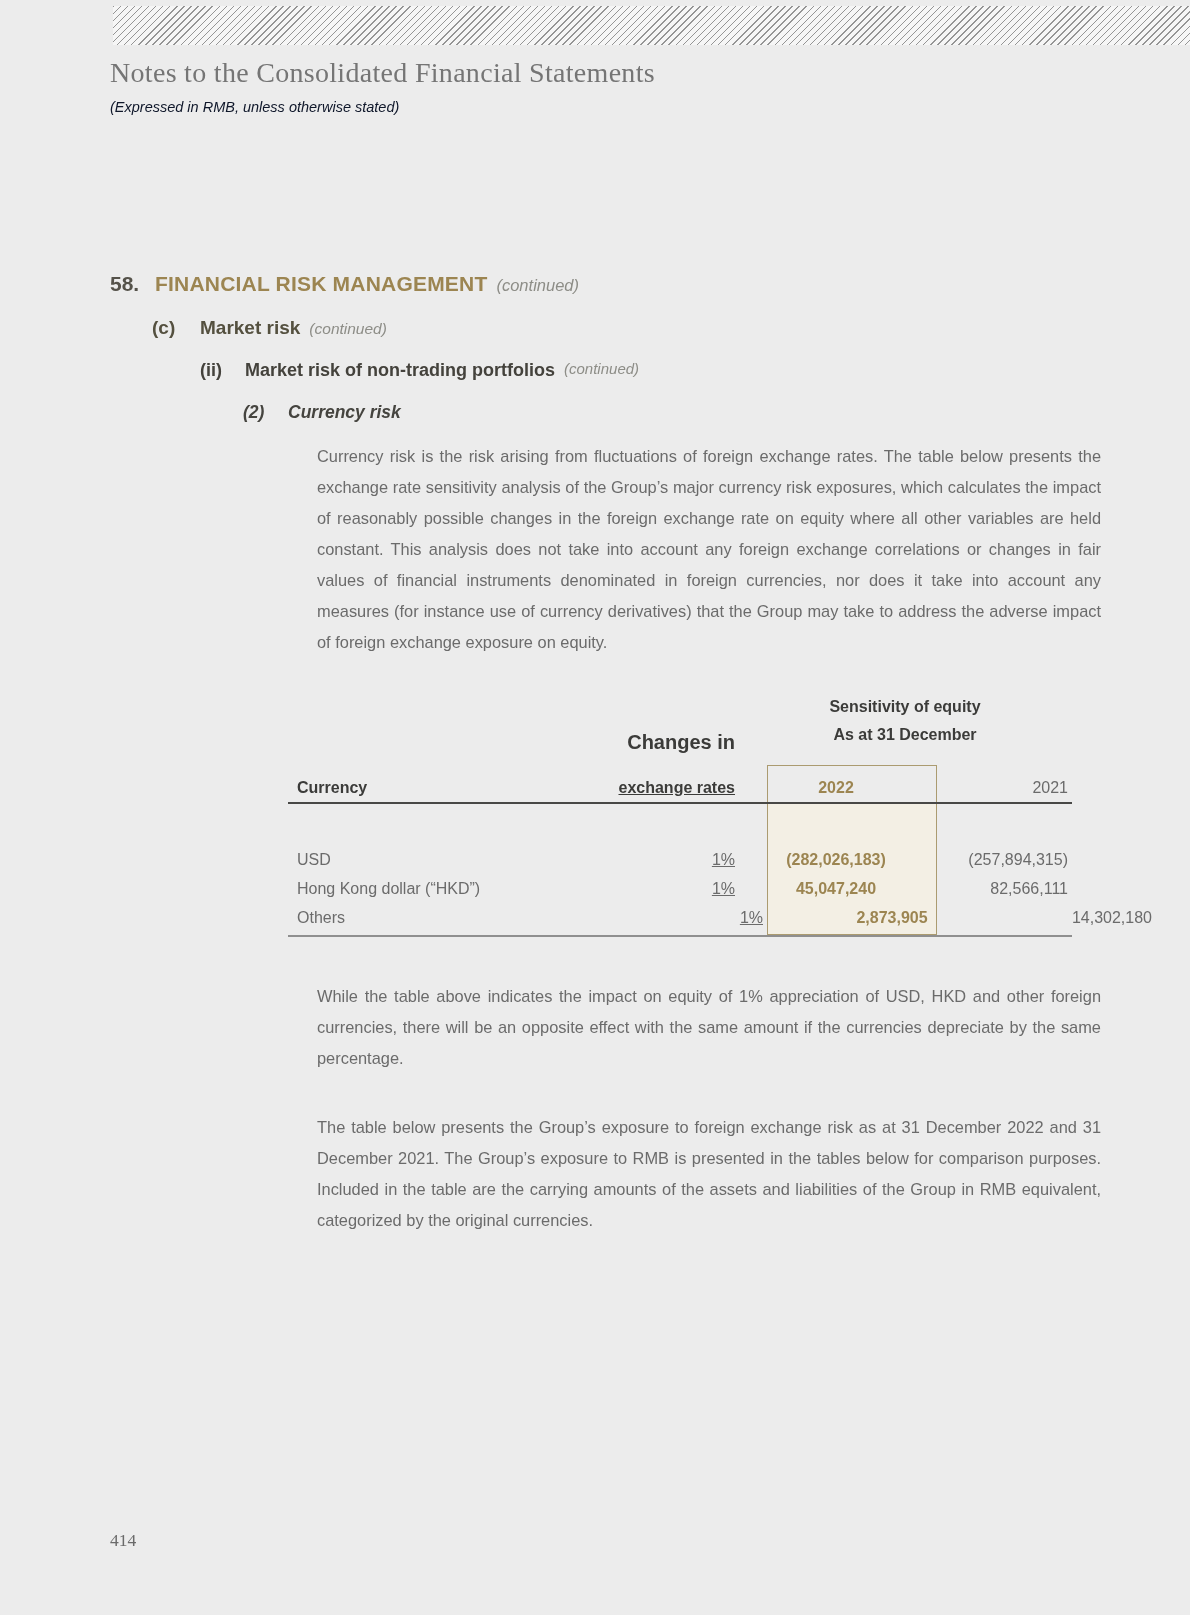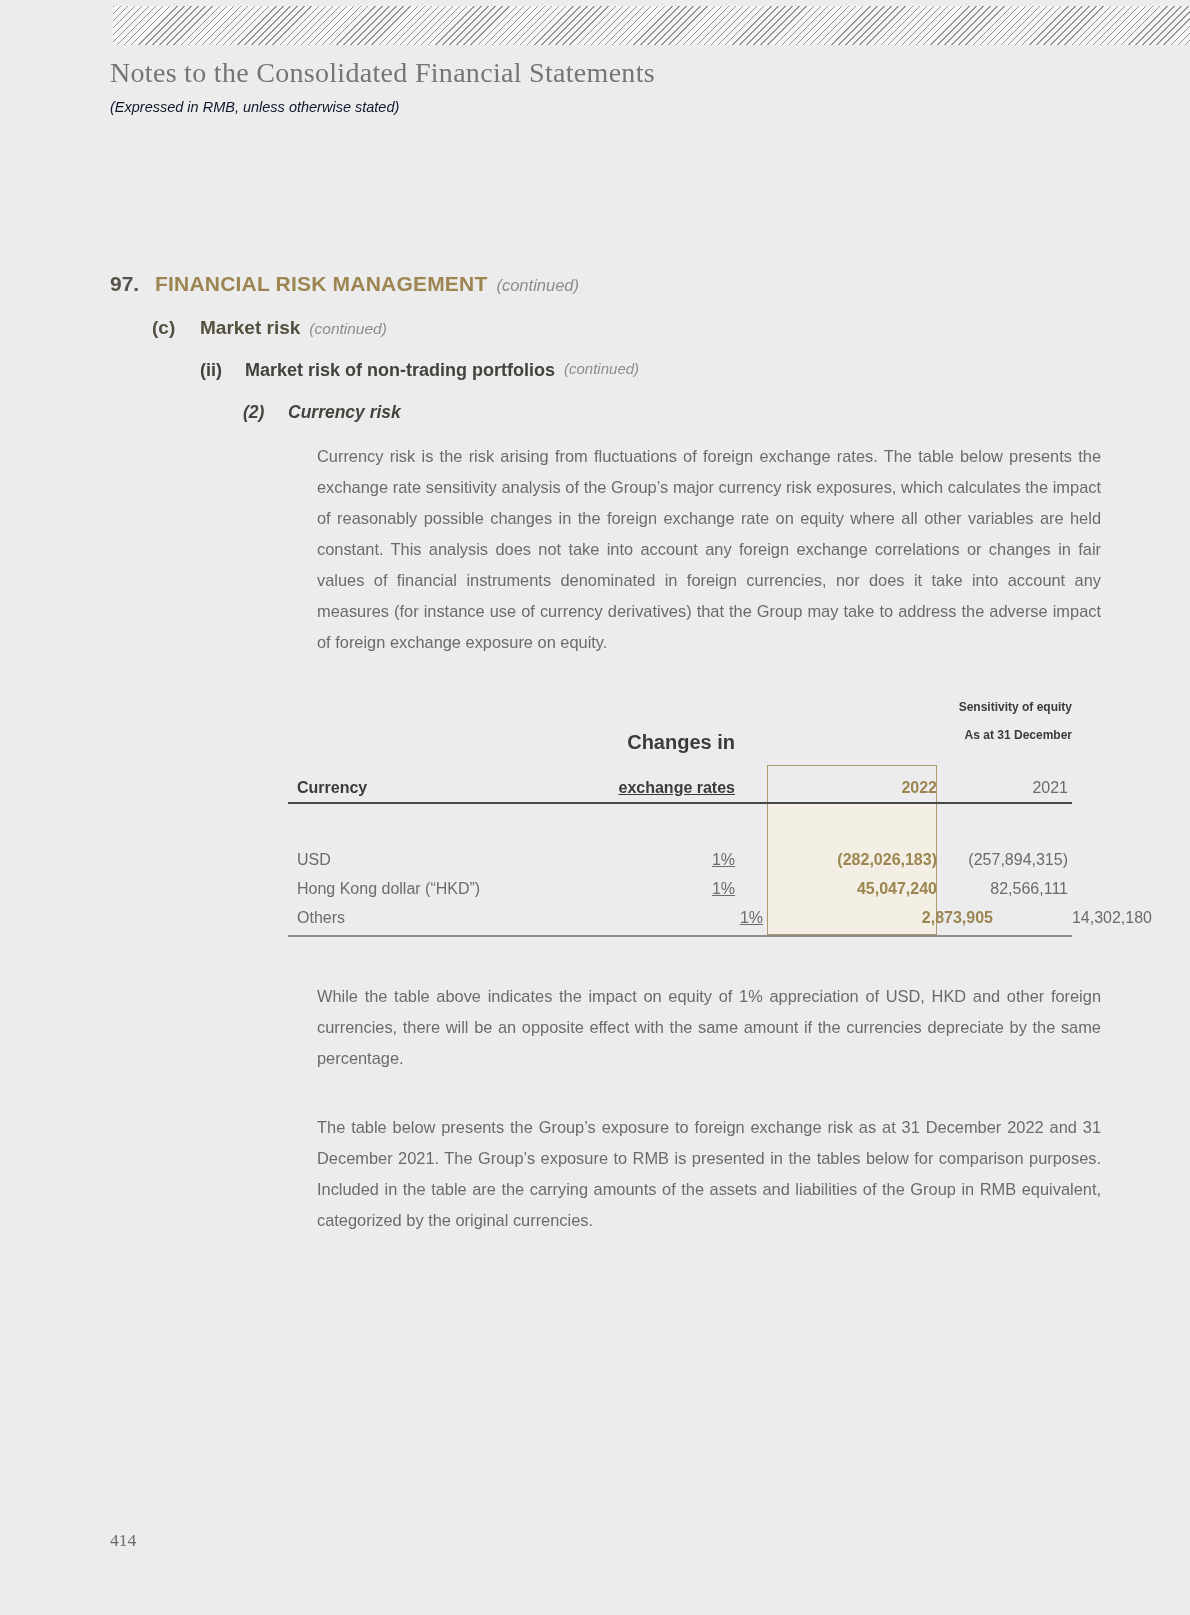--- a/index.html
+++ b/index.html
@@ -48,21 +48,21 @@
     text-align:justify;
     margin-left:29px;
   }
   .p1{top:441px;}
   .p2{top:981px;}
   .p3{top:1112px;}
   
   .stable{position:absolute;left:288px;top:690px;width:784px;height:252px;}
   .group-hdr{
     position:absolute;left:450px;top:3px;width:334px;
-    text-align:right;font-weight:700;color:#3b3b39;font-size:12px;line-height:28px;
+    text-align:center;font-weight:700;color:#3b3b39;font-size:16px;line-height:28px;
   }
   .changes-hdr{
     position:absolute;left:0;top:38px;width:447px;
     text-align:right;font-weight:700;color:#3b3b39;font-size:20px;line-height:28px;
   }
   .box2022{
     position:absolute;left:479px;top:75px;width:170px;height:170px;
     box-sizing:border-box;border:1px solid #ab9b70;
     background:linear-gradient(to bottom,rgba(243,239,228,0) 0 37px,#f3efe4 37px);
     z-index:0;
@@ -73,40 +73,40 @@
     position:absolute;left:0;width:100%;z-index:1;
     display:grid;grid-template-columns:260px 187px 202px 135px;
     font-size:16px;line-height:20px;
   }
   .trow.hdr{top:88px;font-weight:700;color:#3b3b39;}
   .trow.r0{top:160px;}
   .trow.r1{top:189px;}
   .trow.r2{top:218px;gap:28px;}
   .c1{text-align:left;padding-left:9px;}
   .c2{text-align:right;text-decoration:underline;}
-  .c3{text-align:right;}
+  .c3{text-align:center;}
   .c4{text-align:right;padding-right:4px;}
   .gold{color:#9c8551;font-weight:700;}
   .gray{color:#6b6b6b;}
   
   .page-num{
     position:absolute;left:110px;top:1530px;
     font-family:"Liberation Serif",serif;font-size:17.5px;color:#6a6a6a;
   }
 </style>
 </head>
 <body>
 
 <div class="hatch"></div>
 
 <div class="doc-title">Notes to the Consolidated Financial Statements</div>
 <div class="doc-subtitle">(Expressed in RMB, unless otherwise stated)</div>
 
 <div class="h58">
-  <span class="num">97.</span>
+  <span class="num">58.</span>
   <span class="ttl">FINANCIAL RISK MANAGEMENT</span>
   <span class="cont">(continued)</span>
 </div>
 
 <div class="hc">
   <span class="num">(c)</span>
   <span class="ttl">Market risk</span>
   <span class="cont">(continued)</span>
 </div>
 

